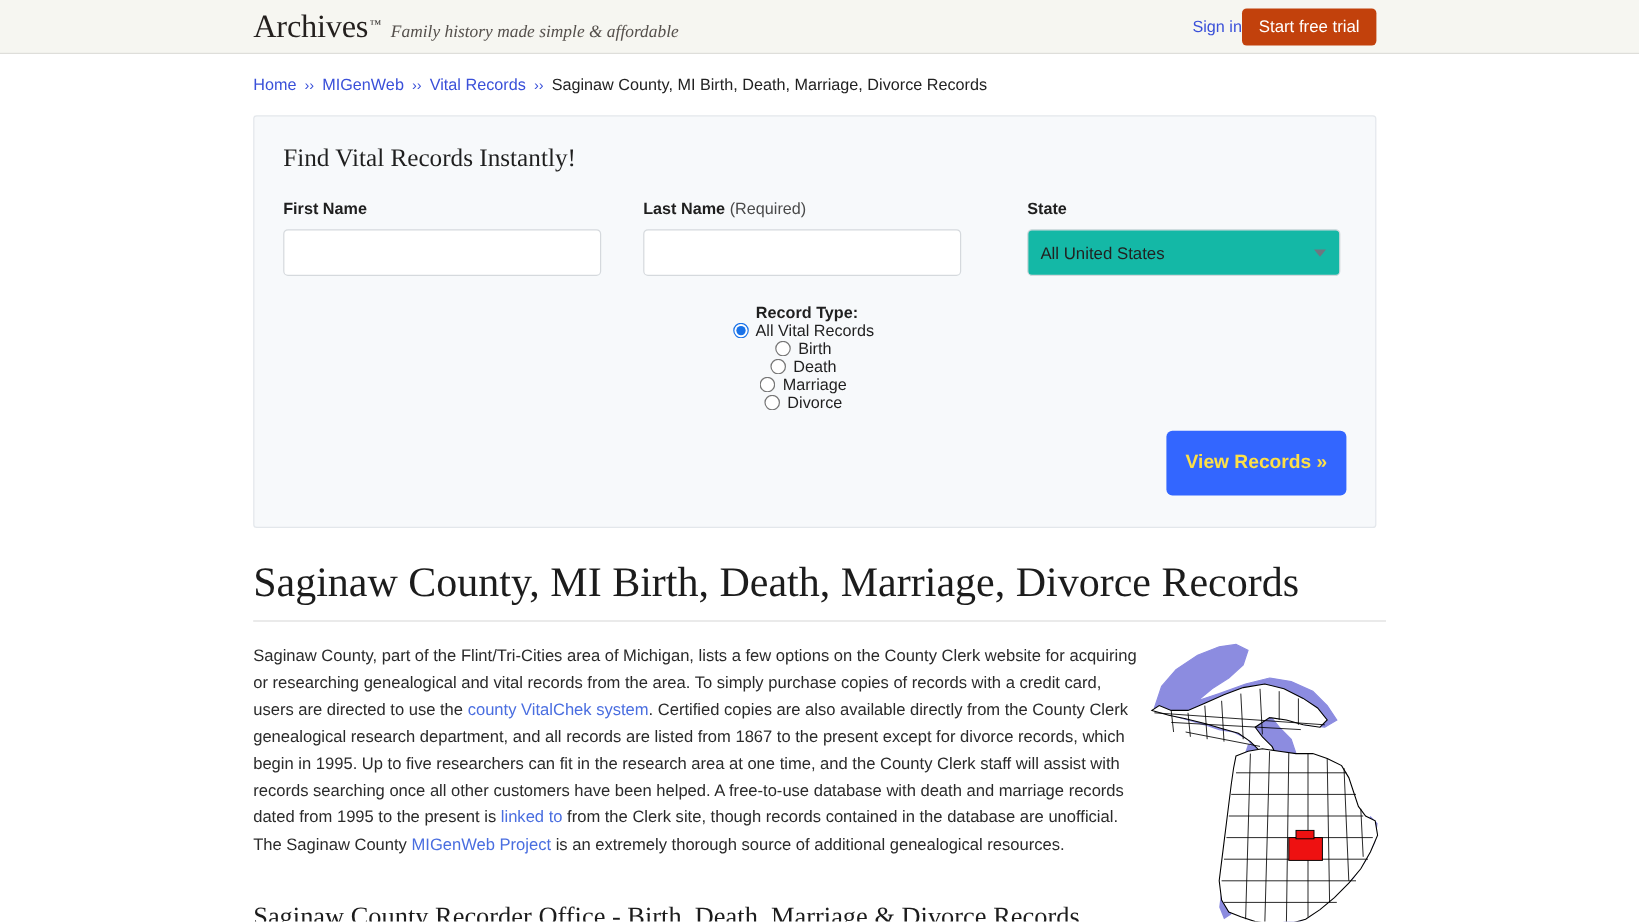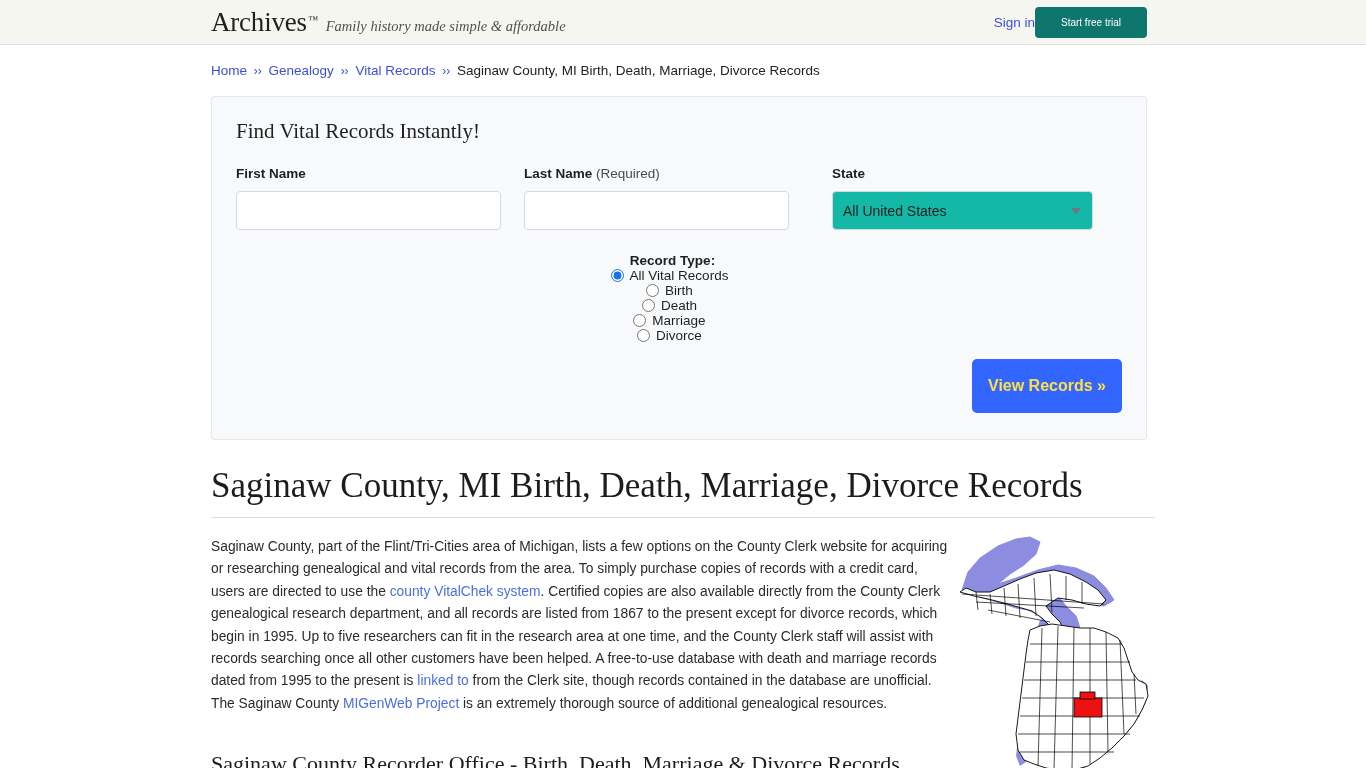--- a/index.html
+++ b/index.html
@@ -55,26 +55,26 @@
     display: flex;
     align-items: center;
   }
   .signin-link {
     color: #3a50d9;
     font-size: 13.5px;
     text-decoration: none;
     white-space: nowrap;
   }
   .trial-btn {
-    background: #0f766e;
+    background: #c2410c;
     color: #ffffff;
-    font-size: 10px;
+    font-size: 14px;
     border: none;
     border-radius: 4px;
-    padding: 0 26px;
+    padding: 0 14px;
     height: 31px;
     line-height: 31px;
     cursor: pointer;
     white-space: nowrap;
   }
 
   
   .page {
     width: 1366px;
     position: relative;
@@ -117,21 +117,21 @@
   }
   .panel-title {
     font-family: "Liberation Serif", serif;
     font-size: 21px;
     color: #1f1f1f;
     margin: 0 0 22px 0;
     font-weight: normal;
   }
   .field-row {
     display: flex;
-    gap: 23px;
+    gap: 35px;
   }
   .field { position: relative; }
   .field.first  { width: 265px; }
   .field.last   { width: 265px; }
   .field.state  { width: 261px; margin-left: 20px; }
   .field-label {
     font-size: 13.5px;
     font-weight: bold;
     color: #1f1f1f;
     display: block;
@@ -296,21 +296,21 @@
     <button class="trial-btn">Start free trial</button>
   </div>
 </div>
 
 <div class="page">
   <div class="container">
 
     <div class="breadcrumb">
       <a href="#">Home</a>
       <span class="sep">››</span>
-      <a href="#">Genealogy</a>
+      <a href="#">MIGenWeb</a>
       <span class="sep">››</span>
       <a href="#">Vital Records</a>
       <span class="sep">››</span>
       <span class="current">Saginaw County, MI Birth, Death, Marriage, Divorce Records</span>
     </div>
 
     <div class="search-panel">
       <h2 class="panel-title">Find Vital Records Instantly!</h2>
 
       <div class="field-row">

